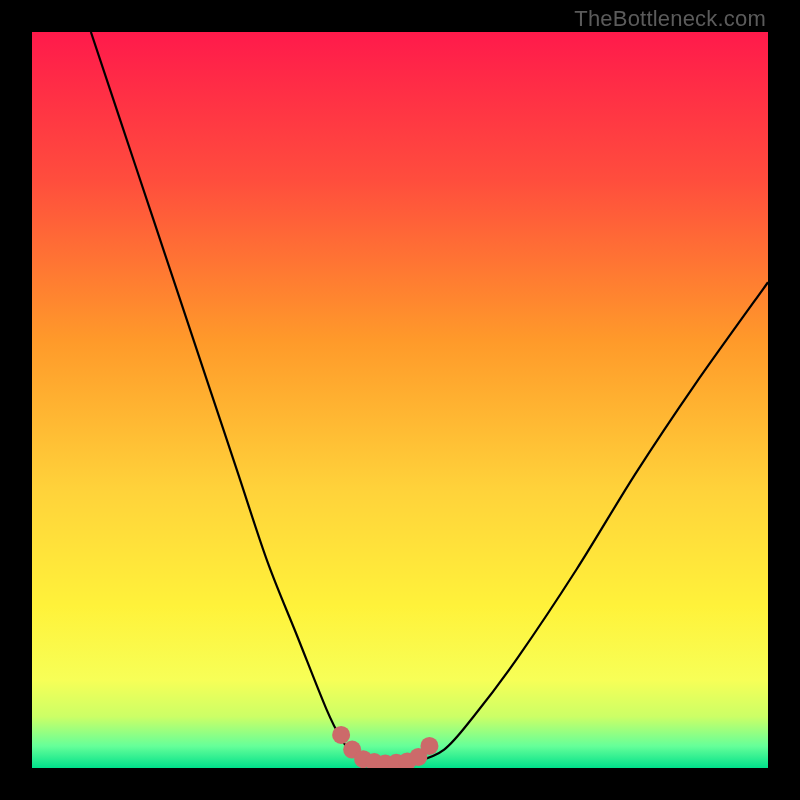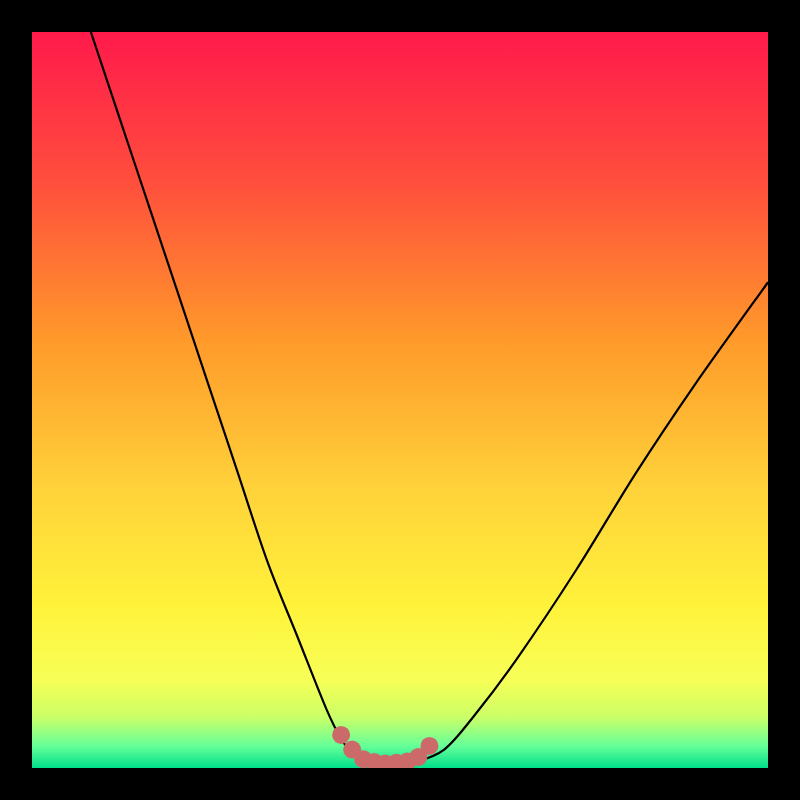--- a/index.html
+++ b/index.html
@@ -43,20 +43,21 @@
     font-size: 22px;
     font-weight: 500;
     letter-spacing: 0.2px;
   }
 </style>
 </head>
 <body>
 
 <div class="frame">
 
+  <div class="watermark">TheBottleneck.com</div>
 
   <div class="plot-area">
 
     <svg class="gradient-bg" viewBox="0 0 736 736" preserveAspectRatio="none">
       <defs>
         <linearGradient id="bg-grad" x1="0" y1="0" x2="0" y2="1">
             <stop offset="0%" stop-color="#ff1a4b"></stop>
             <stop offset="20%" stop-color="#ff4d3d"></stop>
             <stop offset="42%" stop-color="#ff9a2a"></stop>
             <stop offset="62%" stop-color="#ffd23a"></stop>

